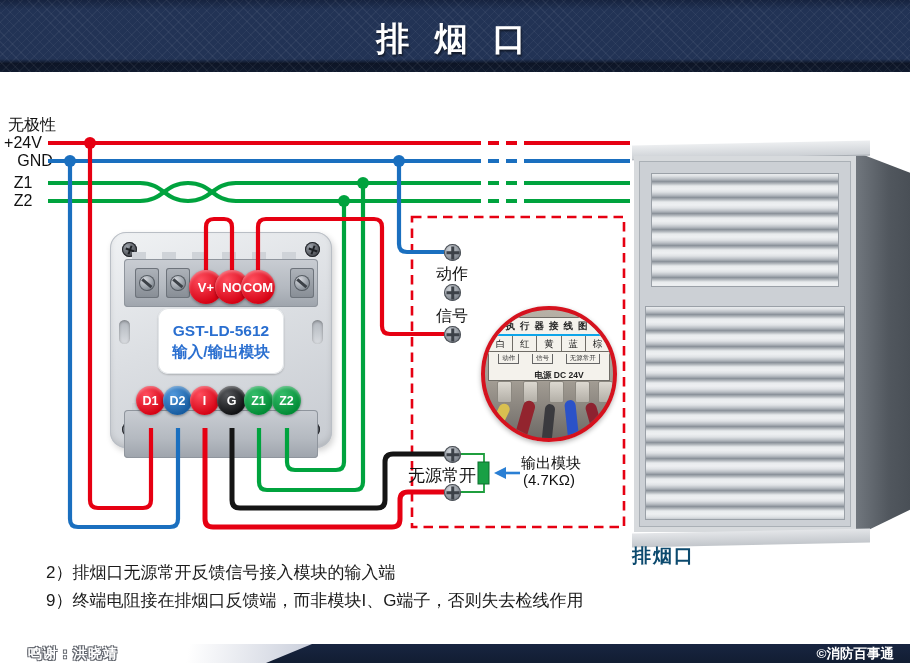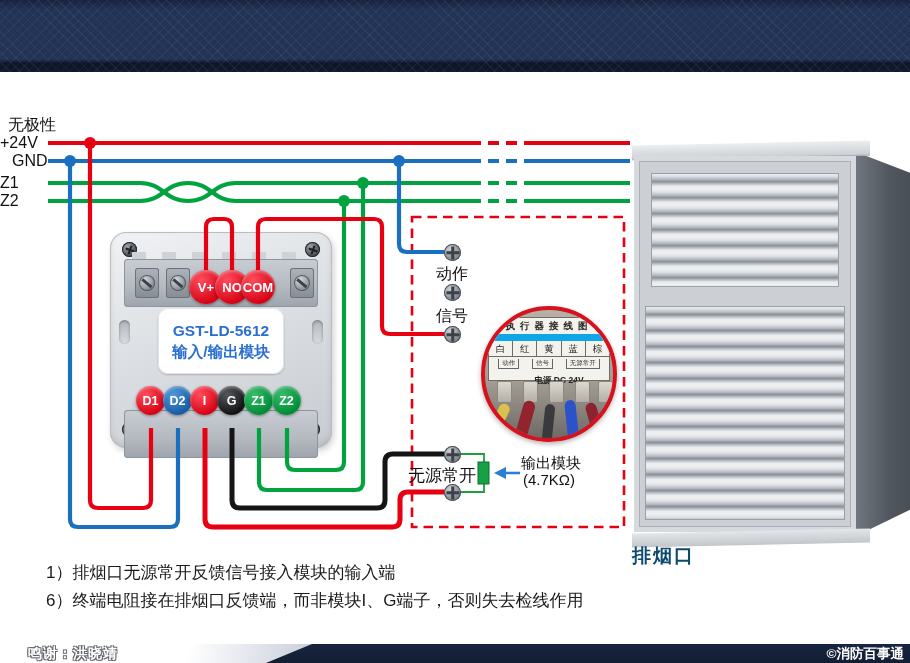--- a/index.html
+++ b/index.html
@@ -40,21 +40,21 @@
   .gst-pill{
     position:absolute;left:0;top:42px;width:116px;height:11px;border-radius:6px;
     background:linear-gradient(180deg,#ffffff,#d9dde4);
     display:flex;align-items:center;gap:3px;padding-left:3px;box-sizing:border-box;
     box-shadow:0 1px 1px rgba(0,0,0,.5);
   }
   .gst-pill .dot{width:6px;height:6px;border-radius:50%;background:#1b2942;flex:0 0 auto;}
   .gst-pill .tag{font-size:6px;font-weight:bold;color:#1b2942;white-space:nowrap;letter-spacing:0;}
   
   .buslab{position:absolute;color:#111;font-size:16px;line-height:18px;}
-  .buslab.rt{width:46px;text-align:left;}
+  .buslab.rt{width:46px;text-align:center;}
   
   svg.wires{position:absolute;left:0;top:0;z-index:2;}
   .w{fill:none;stroke-linecap:butt;stroke-linejoin:round;stroke-width:4.2px;}
   .wr{stroke:#e60012;} .wb{stroke:#1a6fbf;} .wg{stroke:#00a33e;} .wk{stroke:#151515;}
   .th{stroke-width:5px;}
   .dash{stroke-dasharray:11 7;}
   .devbox{fill:none;stroke:#e60012;stroke-width:2.6px;stroke-dasharray:9.5 6;}
   .tg{fill:none;stroke:#1f9e3e;stroke-width:1.8px;}
   .res{fill:#18a045;stroke:#0c6e2e;stroke-width:1px;}
   .arrl{fill:none;stroke:#2a7fd4;stroke-width:2.6px;}
@@ -121,21 +121,21 @@
     position:absolute;left:481px;top:306px;width:136px;height:136px;border-radius:50%;
     border:4px solid #d5121e;box-sizing:border-box;overflow:hidden;
     background:linear-gradient(180deg,#b7b1a6 0%,#a39d94 55%,#6e6a66 100%);
     box-shadow:0 2px 5px rgba(0,0,0,.3);
   }
   .inset-card{
     position:absolute;left:3px;top:7px;right:3px;height:64px;
     background:#f4f2ec;border:1px solid #6f6c66;box-sizing:border-box;
     display:flex;flex-direction:column;
   }
-  .inset-title{flex:0 0 16px;border-bottom:7px solid #0ea5e9;text-align:center;
+  .inset-title{flex:0 0 16px;border-bottom:2px solid #0ea5e9;text-align:center;
     font-size:9.5px;letter-spacing:5px;color:#222;line-height:16px;font-weight:bold;white-space:nowrap;overflow:hidden;}
   .inset-cells{flex:0 0 15px;display:flex;border-bottom:1px solid #6f6c66;}
   .inset-cells span{flex:1;border-right:1px solid #6f6c66;text-align:center;font-size:9.5px;line-height:15px;color:#222;}
   .inset-cells span:last-child{border-right:none;}
   .inset-brkt{flex:0 0 14px;display:flex;justify-content:space-around;align-items:flex-start;padding:2px 3px 0 3px;}
   .inset-brkt span{font-size:6.5px;color:#333;line-height:8px;border:1px solid #666;border-top:none;padding:0 3px 1px 3px;white-space:nowrap;}
   .inset-power{flex:1;text-align:center;font-size:8.5px;font-weight:bold;color:#222;line-height:15px;white-space:nowrap;margin-left:20px;}
   .iwire{position:absolute;border-radius:6px;}
   .iconn{position:absolute;top:71px;width:13px;height:20px;background:linear-gradient(180deg,#dcd8d0,#b3afa7);border:1px solid #8c8880;border-radius:2px;}
   
@@ -162,26 +162,27 @@
   
   .note{position:absolute;left:46px;color:#1a1a1a;font-size:17px;white-space:nowrap;}
   .footer{position:absolute;left:0;top:644px;width:910px;height:34px;
     background:linear-gradient(180deg,#182541,#0d1726);}
   .foot-wedge{position:absolute;left:0;top:0;width:312px;height:19px;
     background:linear-gradient(100deg,#ffffff 60%,#c9cedb);
     clip-path:polygon(0 0,312px 0,266px 19px,0 19px);}
   .foot-credit{position:absolute;left:28px;top:0;line-height:19px;color:#fff;
     font-size:14px;font-weight:bold;letter-spacing:1px;
     text-shadow:-1px -1px 0 #62666e,1px -1px 0 #62666e,-1px 1px 0 #62666e,1px 1px 0 #62666e;}
-  .foot-copy{position:absolute;right:6px;top:0;line-height:19px;color:#fff;font-size:13.5px;font-weight:bold;}
+  .foot-copy{position:absolute;right:16px;top:0;line-height:19px;color:#fff;font-size:13.5px;font-weight:bold;}
 </style>
 </head>
 <body>
 
 <div class="hdr">
+  <div class="hdr-title">排 烟 口</div>
 </div>
 
 <div class="buslab" style="left:8px;top:116px;">无极性</div>
 <div class="buslab rt" style="left:0px;top:134px;">+24V</div>
 <div class="buslab rt" style="left:0px;top:152px;margin-left:12px;">GND</div>
 <div class="buslab rt" style="left:0px;top:174px;">Z1</div>
 <div class="buslab rt" style="left:0px;top:192px;">Z2</div>
 
 <div class="module">
   <div class="mscrew" style="left:12px;top:10px;"></div>
@@ -308,20 +309,20 @@
     <div class="iconn" style="left:90px;"></div>
     <div class="iconn" style="left:113px;"></div>
     <div class="iwire" style="left:6px;top:92px;width:11px;height:46px;background:#d9c050;transform:rotate(26deg);"></div>
     <div class="iwire" style="left:32px;top:90px;width:12px;height:56px;background:#93242e;transform:rotate(16deg);"></div>
     <div class="iwire" style="left:58px;top:94px;width:10px;height:48px;background:#3a3a3e;transform:rotate(6deg);"></div>
     <div class="iwire" style="left:82px;top:90px;width:11px;height:56px;background:#2b52c8;transform:rotate(-6deg);"></div>
     <div class="iwire" style="left:106px;top:92px;width:11px;height:50px;background:#8d2230;transform:rotate(-16deg);"></div>
   </div>
 </div>
 
-<div class="note" style="top:561px;">1）排烟口无源常开反馈信号接入模块的输入端</div>
-<div class="note" style="top:589px;">6）终端电阻接在排烟口反馈端，而非模块I、G端子，否则失去检线作用</div>
+<div class="note" style="top:561px;">2）排烟口无源常开反馈信号接入模块的输入端</div>
+<div class="note" style="top:589px;">9）终端电阻接在排烟口反馈端，而非模块I、G端子，否则失去检线作用</div>
 
 <div class="footer">
   <div class="foot-wedge"></div>
   <div class="foot-credit">鸣谢：洪晓靖</div>
   <div class="foot-copy">©消防百事通</div>
 </div>
 
 </body></html>

